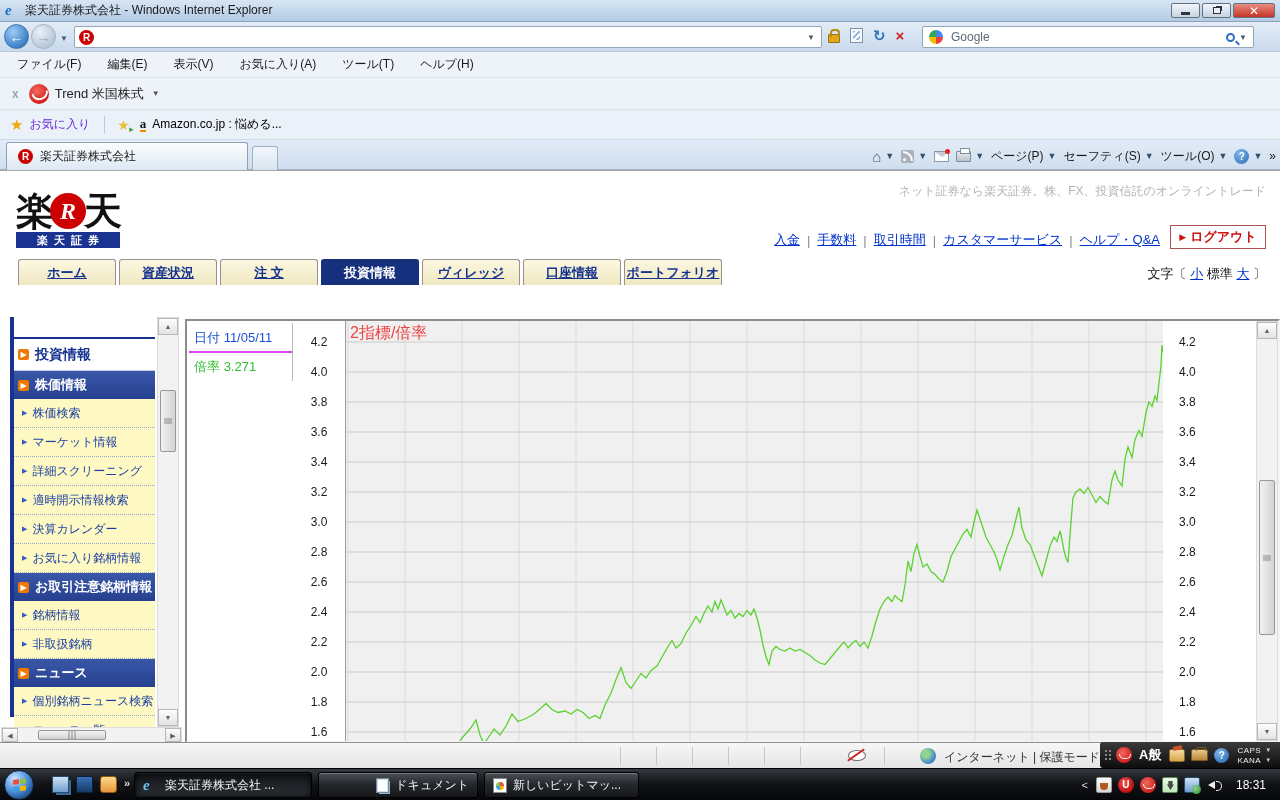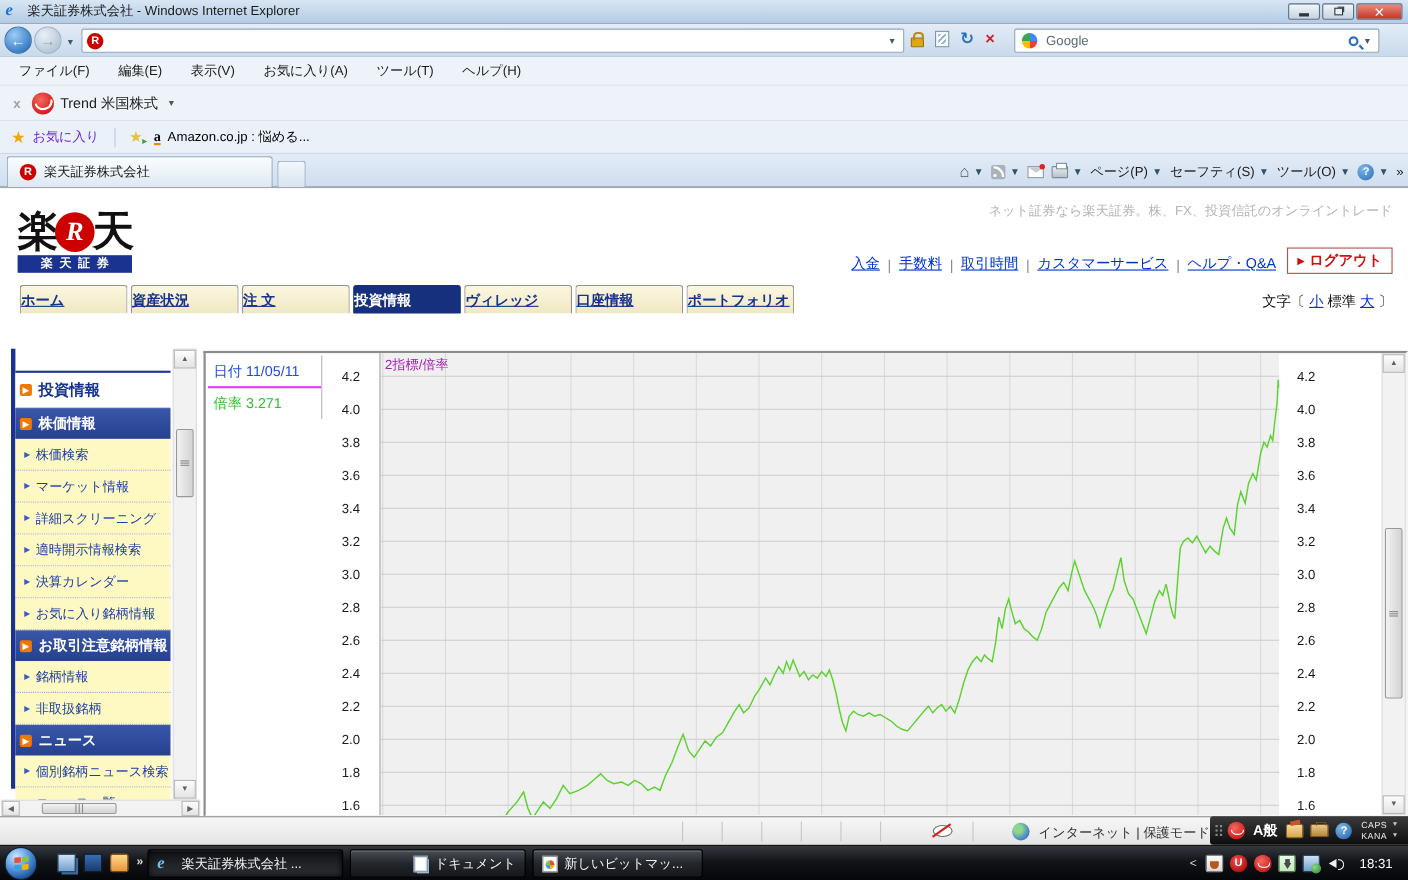--- a/index.html
+++ b/index.html
@@ -108,21 +108,21 @@
   .tagline { position:absolute; right:14px; top:12px; color:#b4b4b4; font-size:12px; }
   .hlinks { position:absolute; right:120px; top:60px; font-size:13px; display:flex; align-items:center; }
   .hlink { color:#0033cc; text-decoration:underline; cursor:pointer; white-space:nowrap; }
   .hlink-sep { color:#888; margin:0 7px; }
   .logout-btn { position:absolute; right:14px; top:54px; width:96px; height:24px; border:1px solid #b05050;
     background:#fff; color:#cc1111; font-weight:bold; font-size:13px; display:flex; align-items:center; justify-content:center; gap:4px; cursor:pointer; }
   .logout-arrow { color:#cc1111; font-size:9px; }
 
   .maintabs { position:absolute; left:18px; top:88px; height:26px; display:flex; gap:3px; }
   .mtab { min-width:98px; height:26px; background:linear-gradient(#fbf7e0,#f0e8c2); border:1px solid #97938c; border-bottom:none;
-    border-radius:3px 3px 0 0; color:#16338e; font-weight:bold; font-size:13px; text-align:left; line-height:25px; cursor:pointer; }
+    border-radius:3px 3px 0 0; color:#16338e; font-weight:bold; font-size:13px; text-align:center; line-height:25px; cursor:pointer; }
   .mtab span { text-decoration:underline; }
   .mtab.active { background:#16307d; color:#fff; border-color:#16307d; }
   .mtab.active span { text-decoration:none; }
   .fontsize { position:absolute; right:14px; top:94px; font-size:13px; color:#111; }
   .fs-link { color:#0033cc; text-decoration:underline; cursor:pointer; }
 
   .subnav { position:absolute; left:0; top:114px; width:1280px; height:28px;
     background:linear-gradient(#2b4cb0,#16308a); display:flex; }
   .stab { padding:0 12px; line-height:28px; color:#fff; font-weight:bold; font-size:13px;
     border-right:1px solid #4a66c2; box-shadow:inset 1px 1px 0 rgba(255,255,255,.15); cursor:pointer; white-space:nowrap; }
@@ -160,21 +160,21 @@
     border:2px solid; border-color:#8c8c8c #f4f4f4 #f4f4f4 #8c8c8c; background:#fff; }
   .legendbox { position:absolute; left:2px; top:2px; width:104px; height:58px; border-right:1px solid #b8b8b8; }
   .legend-date { font-size:13px; color:#1d4ed8; padding:6px 0 4px 5px; border-bottom:2px solid #d946ef; }
   .legend-ratio { font-size:13px; color:#2ebf2e; padding:5px 0 0 5px; }
   .axis-left { position:absolute; left:106px; top:0; width:52px; height:420px; }
   .axis-right { position:absolute; left:975px; top:0; width:94px; height:420px; }
   .ytick { position:absolute; width:100%; font-size:12px; color:#1a1a1a; }
   .axis-left .ytick { text-align:center; }
   .axis-right .ytick { padding-left:17px; }
   #plot-wrap { position:absolute; left:158px; top:0; width:817px; height:420px; border-left:1px solid #9a9a9a; }
-  .plot-title { position:absolute; left:4px; top:2px; color:#a21caf; font-size:12px; }
+  .plot-title { position:absolute; left:4px; top:2px; color:#ef4444; font-size:16px; }
 
   
   .statusbar { position:absolute; left:0; top:742px; width:1280px; height:26px;
     background:linear-gradient(#f7f7f7,#e4e4e4); border-top:1px solid #8e8e8e; }
   .st-sep { position:absolute; top:4px; width:1px; height:18px; background:#c6c6c6; }
   .eyeico { position:absolute; left:848px; top:7px; width:18px; height:11px; }
   .eyeico::before { content:""; position:absolute; inset:0; border:1px solid #6a6a6a; border-radius:50%; background:#fff; }
   .eyeico::after { content:""; position:absolute; left:-2px; top:4px; width:20px; height:2px; background:#cc2222; transform:rotate(-35deg); }
   .globe { position:absolute; left:920px; top:5px; width:16px; height:16px; border-radius:50%;
     background:radial-gradient(circle at 35% 35%,#8fd48f 25%,#3f7fd1 70%,#2a5ea8); }

